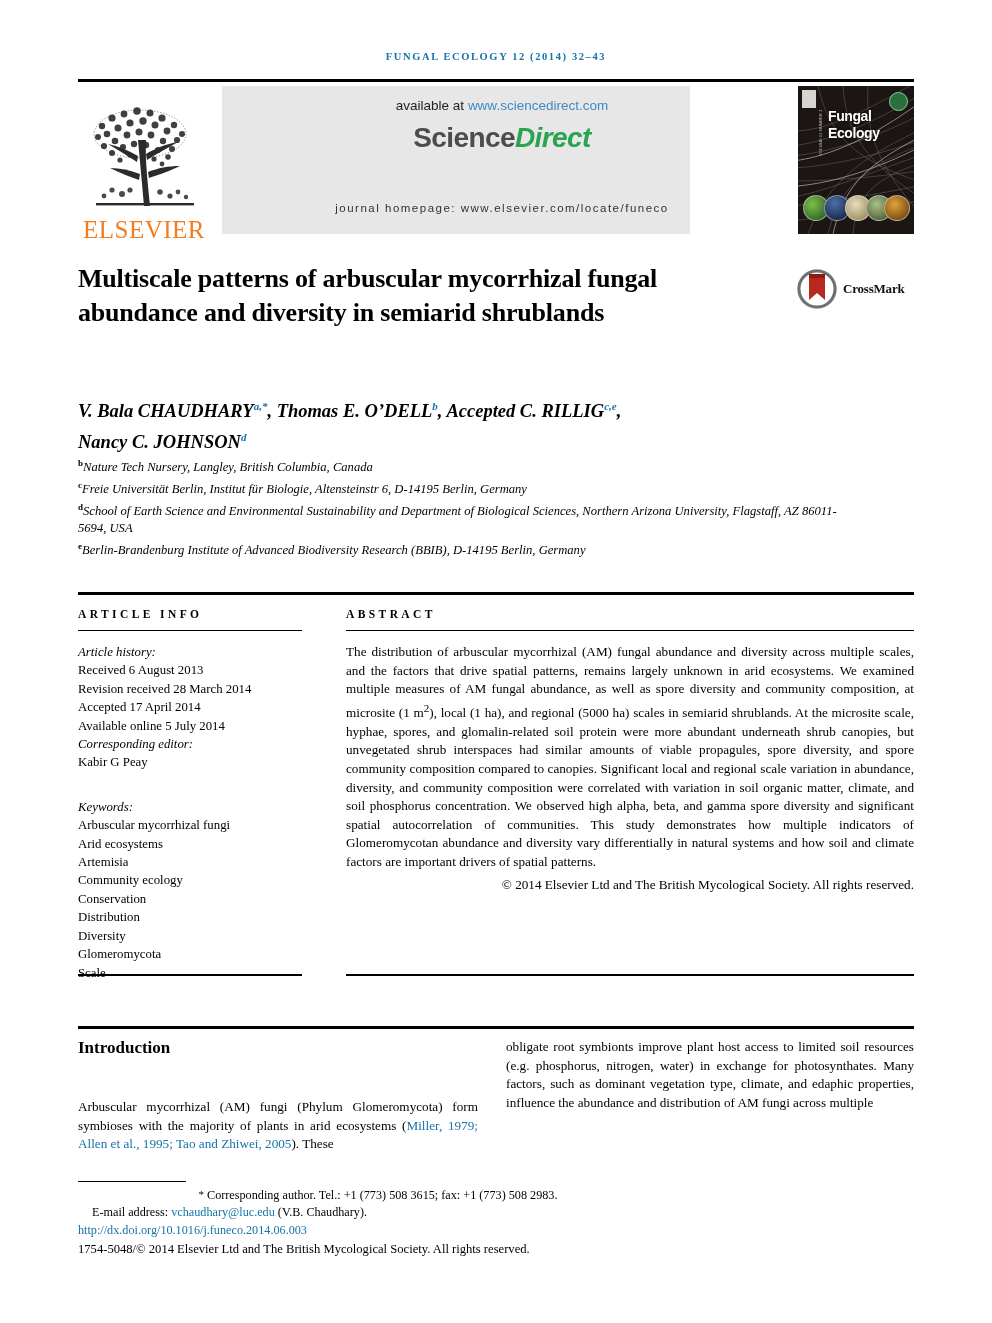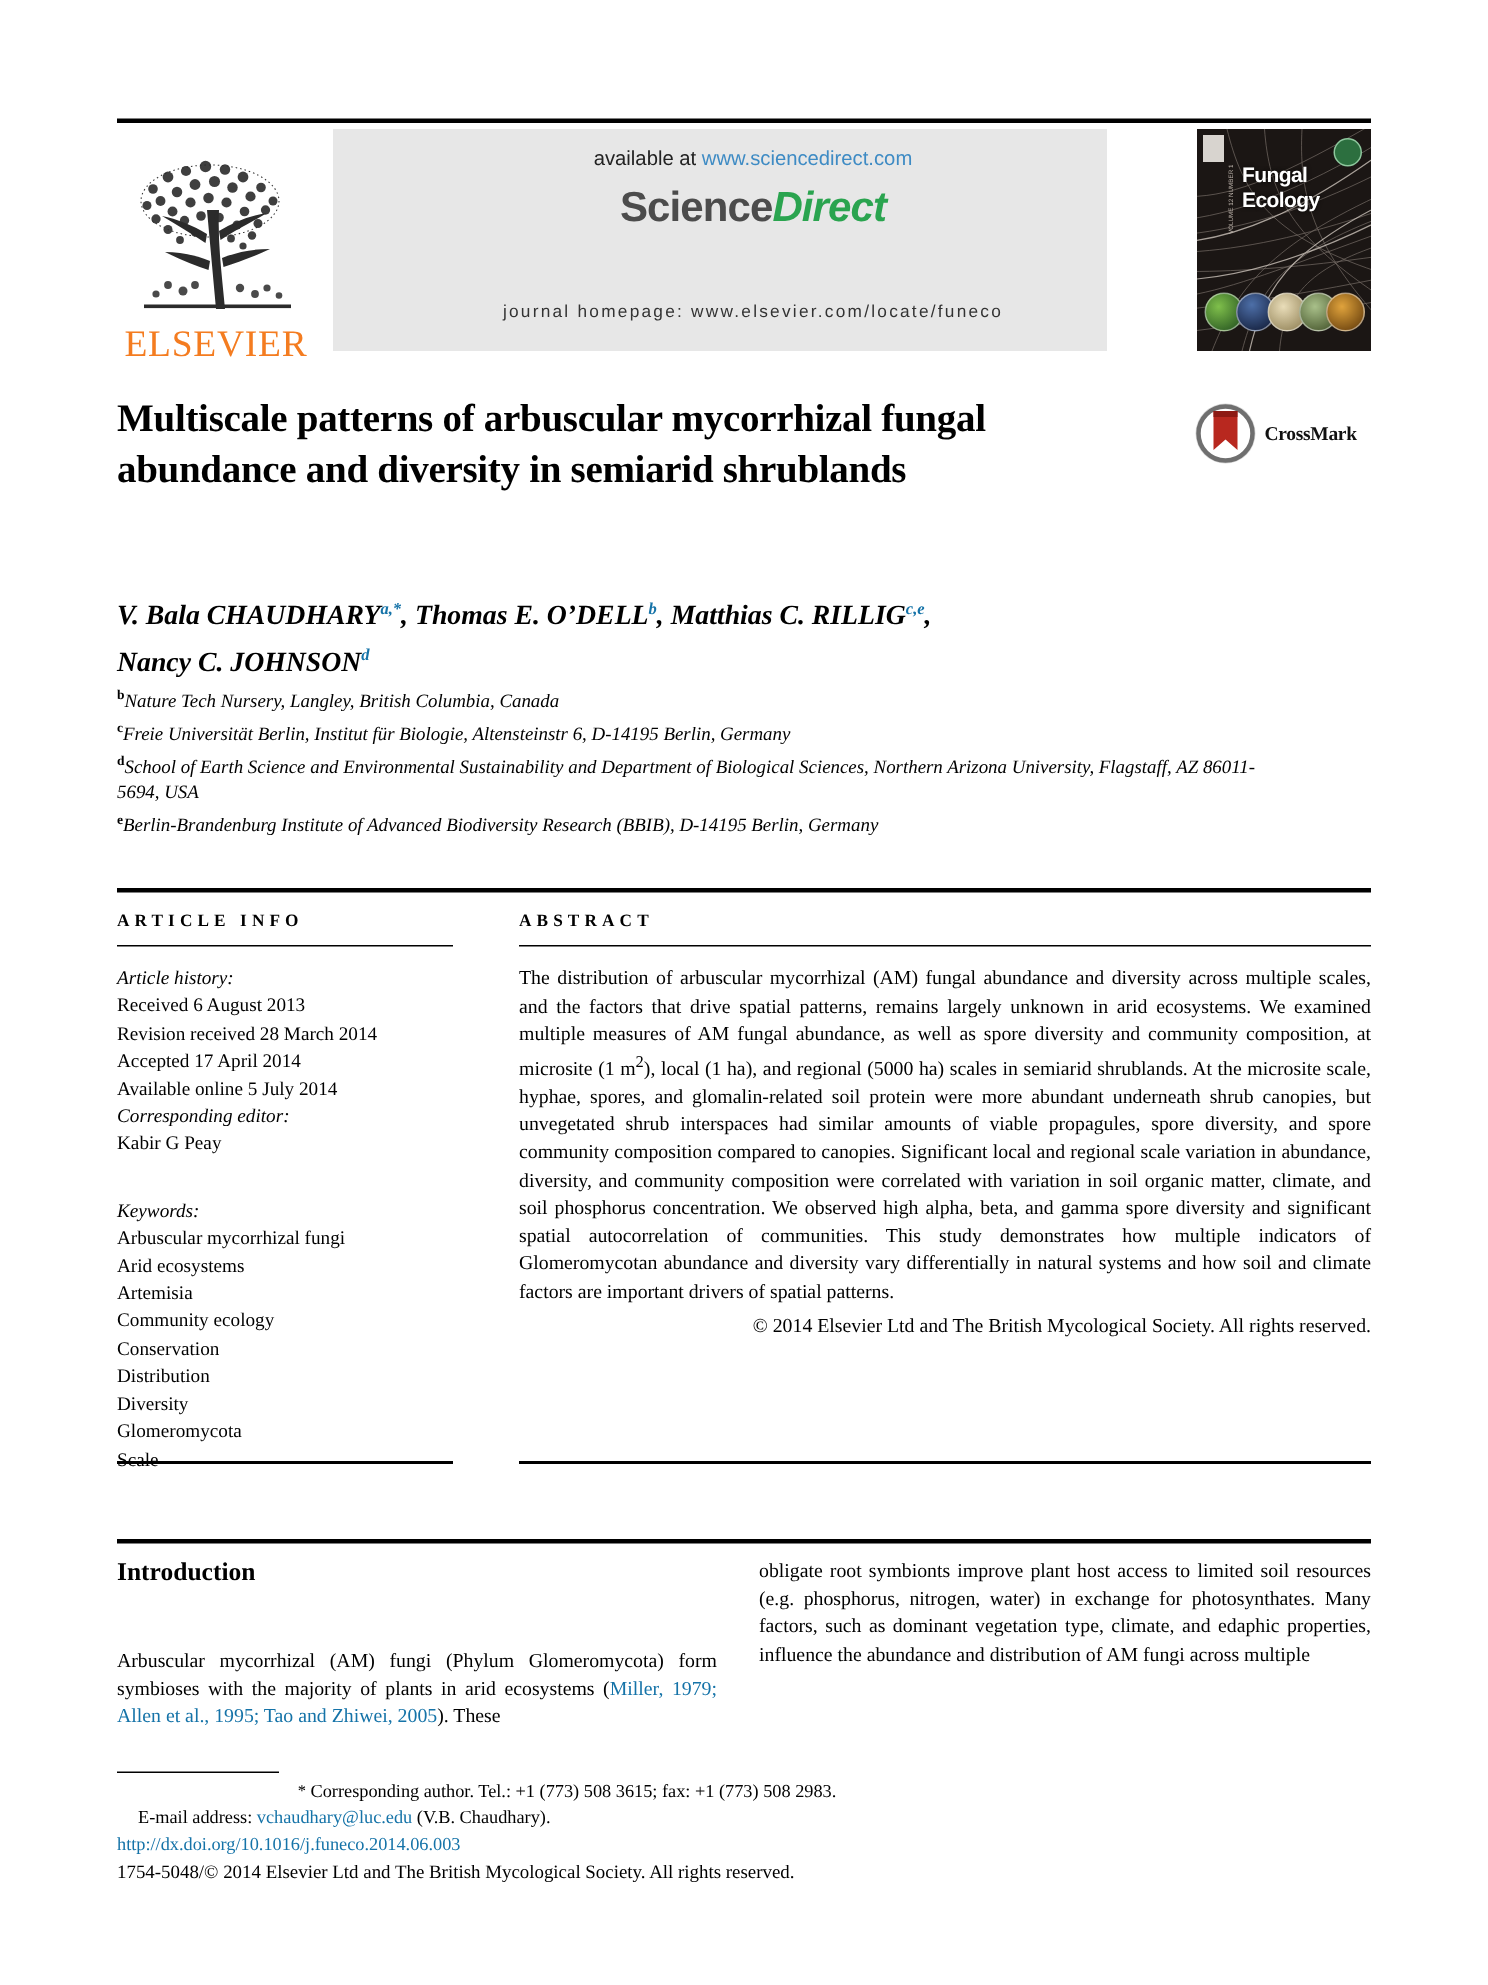--- a/index.html
+++ b/index.html
@@ -71,21 +71,21 @@
     color: #f47c20;
     font-family: "Liberation Serif", serif;
     font-size: 25px;
     font-weight: normal;
     letter-spacing: 0.5px;
   }
 
   .sd-panel {
     position: absolute;
     left: 144px; top: 0px;
-    width: 516px; height: 148px;
+    width: 468px; height: 148px;
     background: #e7e7e7;
   }
   .sd-available {
     position: absolute;
     left: 0; top: 12px;
     width: 560px;
     text-align: center;
     font-family: "Liberation Sans", sans-serif;
     font-size: 13.5px;
     color: #222;
@@ -340,20 +340,23 @@
   .footer .fn2 { padding-left: 14px; }
   .footer .doi { color: #1573a8; margin-top: 1px; }
   .footer .issn { margin-top: 1px; font-size: 12.6px; }
   .star { font-size: 11px; vertical-align: 1px; }
 </style>
 </head>
 <body>
 
 <div class="page">
 
+  <div class="running-head">
+    <span class="rh-inner">FUNGAL ECOLOGY 12 (2014) 32–43</span>
+  </div>
 
   <div class="rule-thick" id="rule-top"></div>
 
   <div class="masthead">
 
     <div class="elsevier-block">
       <svg class="elsevier-tree" viewBox="0 0 124 112">
         <g fill="#2b2b2b">
           <ellipse cx="58" cy="30" rx="46" ry="24" fill="none" stroke="#333" stroke-width="0.7" stroke-dasharray="1 2"></ellipse>
           <path d="M62 102 C60 80 58 58 56 36 L64 36 C63 58 66 80 68 102 Z"></path>
@@ -470,21 +473,21 @@
     <svg class="cm-logo" viewBox="0 0 42 42">
       <circle cx="21" cy="21" r="20" fill="#d9d9d9"></circle>
       <circle cx="21" cy="21" r="18" fill="#ffffff" stroke="#6f6f6f" stroke-width="3"></circle>
       <path d="M13 6 h16 v26 l-8 -7 l-8 7 Z" fill="#b8281f"></path>
       <path d="M13 6 h16 v4 h-16 Z" fill="#8d1a14"></path>
     </svg>
     <div class="cm-text">CrossMark</div>
   </div>
 
   <div class="authors">
-    <span>V. Bala CHAUDHARY</span><sup>a,*</sup><span>, Thomas E. O’DELL</span><sup>b</sup><span>, Matthias C. RILLIG</span><sup>c,e</sup><span>,</span><br><span>Nancy C. JOHNSON</span><sup>d</sup>
+    <span>V. Bala CHAUDHARY</span><sup>a,*</sup><span>, Thomas E. O’DELL</span><sup>b</sup><span>, Accepted C. RILLIG</span><sup>c,e</sup><span>,</span><br><span>Nancy C. JOHNSON</span><sup>d</sup>
   </div>
 
   <div class="affiliations">
     <div class="aff"><sup>b</sup><span>Nature Tech Nursery, Langley, British Columbia, Canada</span></div>
     <div class="aff"><sup>c</sup><span>Freie Universität Berlin, Institut für Biologie, Altensteinstr 6, D-14195 Berlin, Germany</span></div>
     <div class="aff"><sup>d</sup><span>School of Earth Science and Environmental Sustainability and Department of Biological Sciences, Northern Arizona University, Flagstaff, AZ 86011-5694, USA</span></div>
     <div class="aff"><sup>e</sup><span>Berlin-Brandenburg Institute of Advanced Biodiversity Research (BBIB), D-14195 Berlin, Germany</span></div>
   </div>
 
   <div class="rule-thick" id="rule-info-top"></div>

